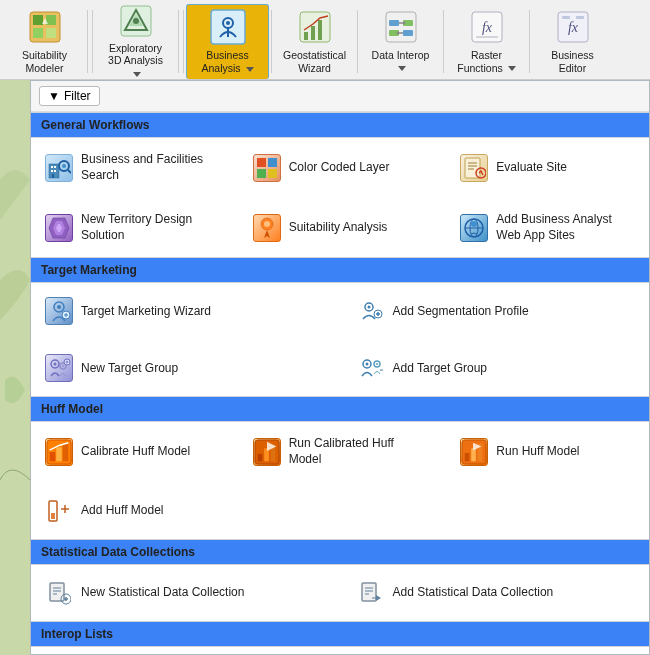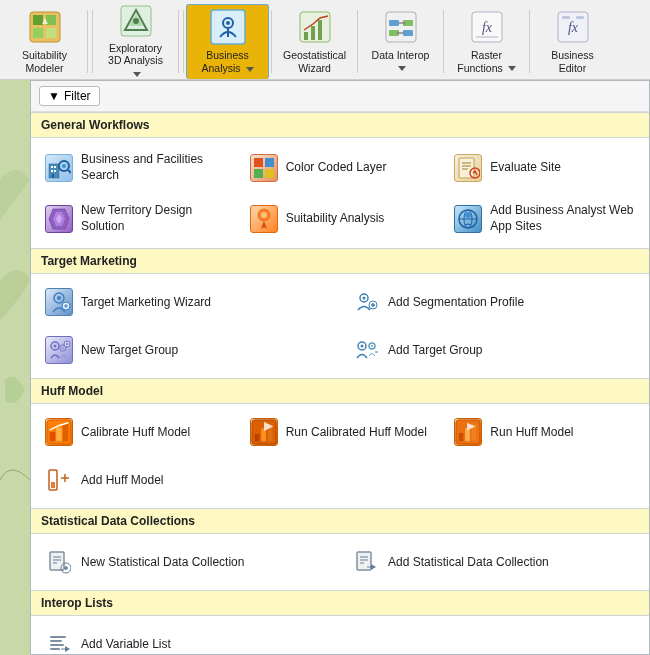--- a/index.html
+++ b/index.html
@@ -105,35 +105,35 @@
       padding: 2px 8px;
       border: 1px solid #bbb;
       border-radius: 3px;
       background: white;
       cursor: pointer;
       font-size: 12px;
     }
 
     
     .section-header {
-      background: #fef9c3;
+      background: #3b82f6;
       padding: 5px 10px;
       font-weight: bold;
       font-size: 12px;
       color: #222;
       border-top: 1px solid #d0d4d8;
       border-bottom: 1px solid #d0d4d8;
     }
 
     
     .items-grid {
       display: grid;
       grid-template-columns: repeat(3, 1fr);
       padding: 8px 6px;
-      gap: 8px;
+      gap: 17px;
     }
     .items-grid.two-col {
       grid-template-columns: repeat(2, 1fr);
       border-radius: 26px;
     }
 
     .menu-item {
       display: flex;
       align-items: center;
       gap: 8px;

